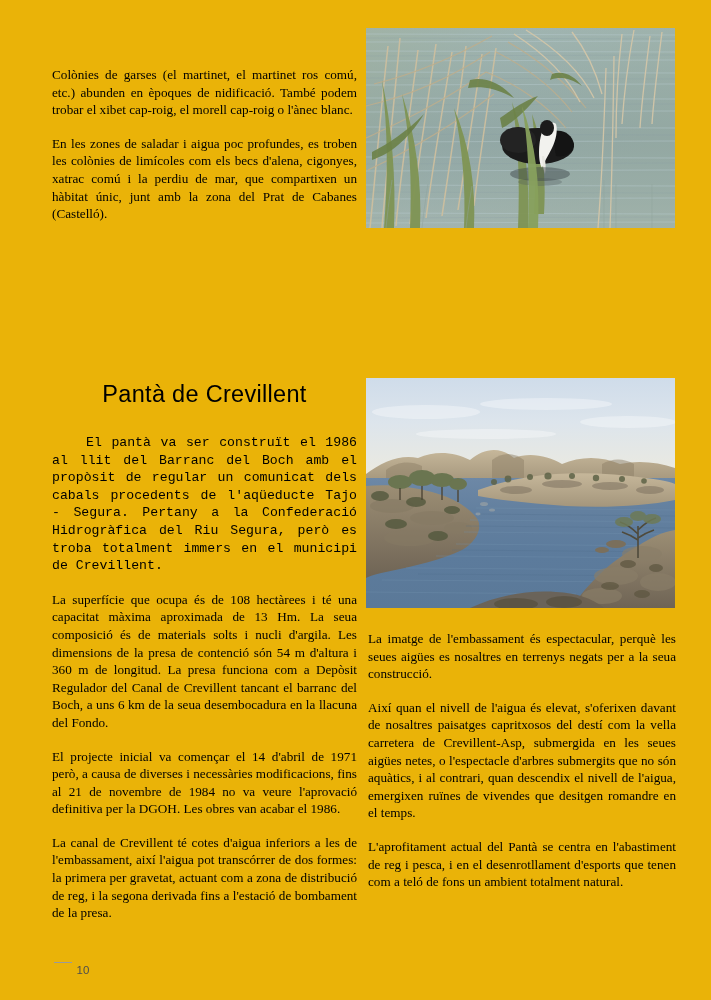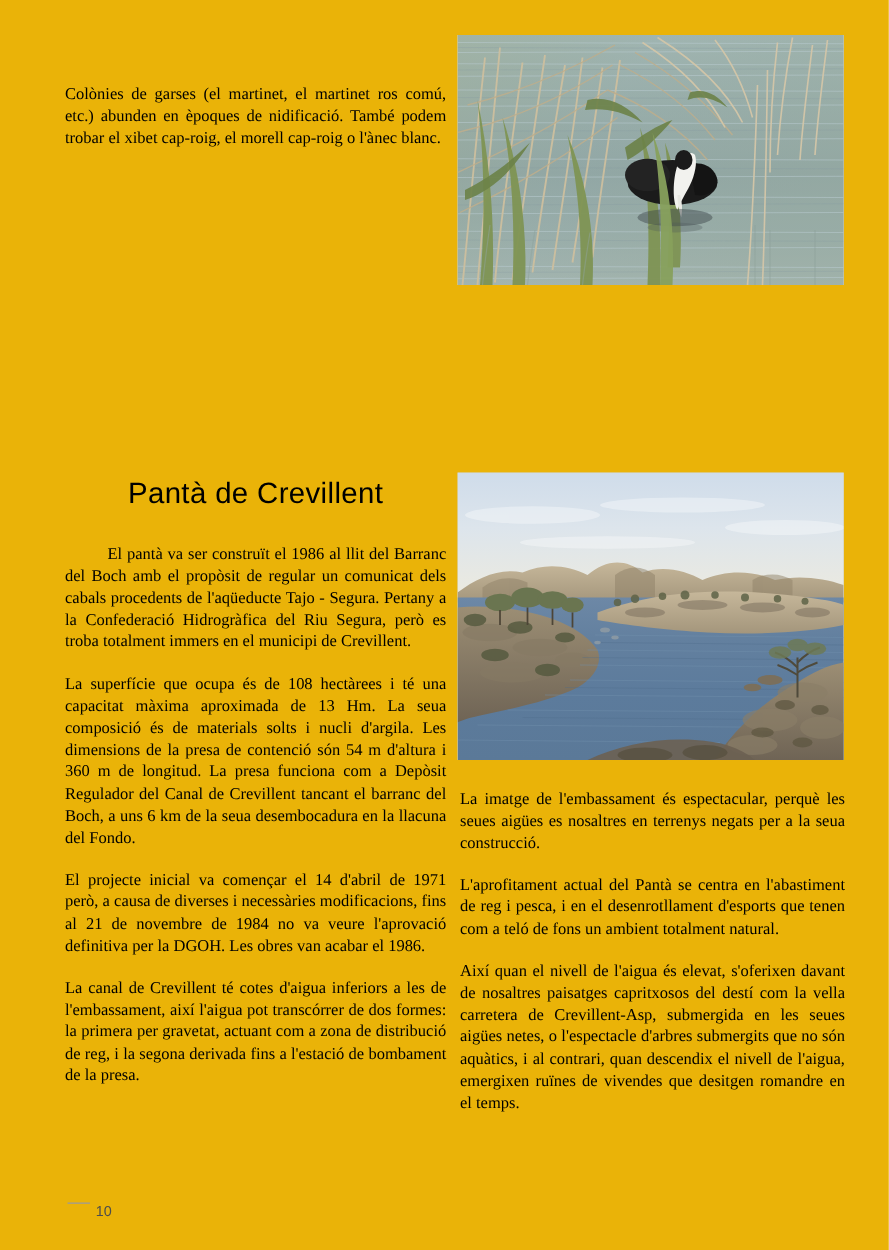--- a/index.html
+++ b/index.html
@@ -39,20 +39,21 @@
   p.para {
     margin: 0 0 16px 0;
     font-size: 13.2px;
     line-height: 17.6px;
     text-align: justify;
     text-justify: inter-word;
     hyphens: none;
   }
   p.para.indent {
     text-indent: 34px;
+    font-family: Liberation Mono, monospace;
   }
   p.para:last-child { margin-bottom: 0; }
 
   
   .section-title {
     position: absolute;
     left: 52px;
     top: 380px;
     width: 305px;
     text-align: center;
@@ -391,37 +392,38 @@
       <path d="M104 230 C 130 218, 160 212, 190 214 C 210 215, 226 220, 238 230 Z" fill="#6b6152" opacity="0.9"></path>
       <g fill="#57503f" opacity="0.75">
         <ellipse cx="150" cy="226" rx="22" ry="6"></ellipse>
         <ellipse cx="198" cy="224" rx="18" ry="6"></ellipse>
       </g>
     </svg>
   </div>
 
   <div class="col-left" id="block-birds">
     <p class="para">Colònies de garses (el martinet, el martinet ros comú, etc.) abunden en èpoques de nidificació. També podem trobar el xibet cap-roig, el morell cap-roig o l'ànec blanc.</p>
+    <p class="para">En les zones de saladar i aigua poc profundes, es troben les colònies de limícoles com els becs d'alena, cigonyes, xatrac comú i la perdiu de mar, que compartixen un hàbitat únic, junt amb la zona del Prat de Cabanes (Castelló).</p>
   </div>
 
 
 
   <h2 class="section-title">Pantà de Crevillent</h2>
 
   <div class="col-left" id="block-dam-left">
     <p class="para indent">El pantà va ser construït el 1986 al llit del Barranc del Boch amb el propòsit de regular un comunicat dels cabals procedents de l'aqüeducte Tajo - Segura. Pertany a la Confederació Hidrogràfica del Riu Segura, però es troba totalment immers en el municipi de Crevillent.</p>
     <p class="para">La superfície que ocupa és de 108 hectàrees i té una capacitat màxima aproximada de 13 Hm. La seua composició és de materials solts i nucli d'argila. Les dimensions de la presa de contenció són 54 m d'altura i 360 m de longitud. La presa funciona com a Depòsit Regulador del Canal de Crevillent tancant el barranc del Boch, a uns 6 km de la seua desembocadura en la llacuna del Fondo.</p>
     <p class="para">El projecte inicial va començar el 14 d'abril de 1971 però, a causa de diverses i necessàries modificacions, fins al 21 de novembre de 1984 no va veure l'aprovació definitiva per la DGOH. Les obres van acabar el 1986.</p>
     <p class="para">La canal de Crevillent té cotes d'aigua inferiors a les de l'embassament, així l'aigua pot transcórrer de dos formes: la primera per gravetat, actuant com a zona de distribució de reg, i la segona derivada fins a l'estació de bombament de la presa.</p>
   </div>
 
   <div class="col-right" id="block-dam-right">
     <p class="para">La imatge de l'embassament és espectacular, perquè les seues aigües es nosaltres en terrenys negats per a la seua construcció.</p>
+    <p class="para">Així quan el nivell de l'aigua és elevat, s'oferixen davant de nosaltres paisatges capritxosos del destí com la vella carretera de Crevillent-Asp, submergida en les seues aigües netes, o l'espectacle d'arbres submergits que no són aquàtics, i al contrari, quan descendix el nivell de l'aigua, emergixen ruïnes de vivendes que desitgen romandre en el temps.</p>
     <p class="para">L'aprofitament actual del Pantà se centra en l'abastiment de reg i pesca, i en el desenrotllament d'esports que tenen com a teló de fons un ambient totalment natural.</p>
-    <p class="para">Així quan el nivell de l'aigua és elevat, s'oferixen davant de nosaltres paisatges capritxosos del destí com la vella carretera de Crevillent-Asp, submergida en les seues aigües netes, o l'espectacle d'arbres submergits que no són aquàtics, i al contrari, quan descendix el nivell de l'aigua, emergixen ruïnes de vivendes que desitgen romandre en el temps.</p>
   </div>
 
   <div class="footer">
     <div class="footer-rule"></div>
     <div class="page-number">10</div>
   </div>
 
 </div>
 
 </body></html>

